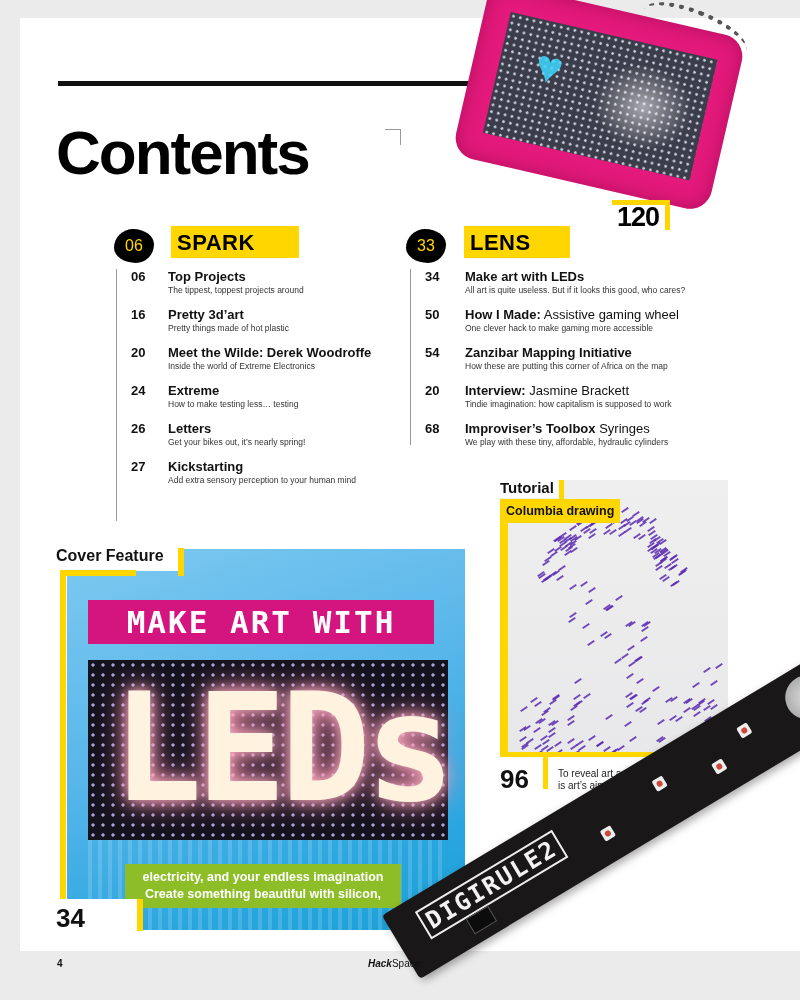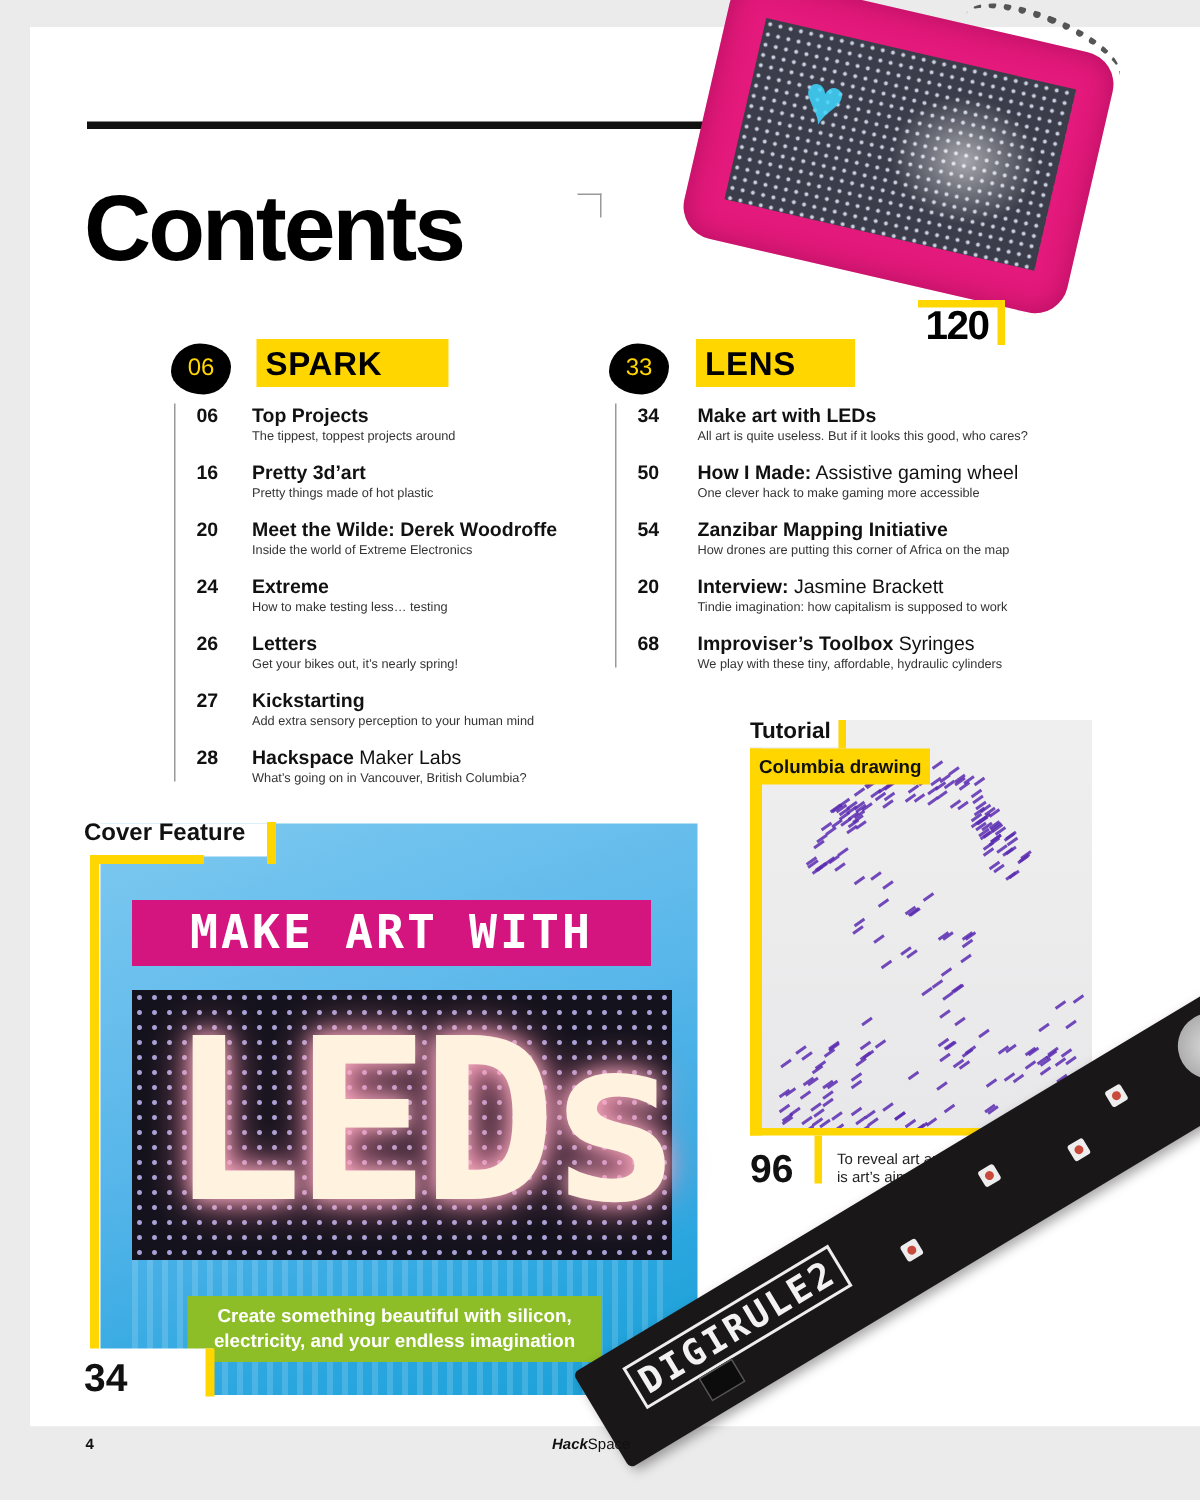--- a/index.html
+++ b/index.html
@@ -123,45 +123,40 @@
   <div class="toc-item">
     <span class="toc-num">26</span>
     <span class="toc-head"><b>Letters</b><span></span></span>
     <span class="toc-sub">Get your bikes out, it’s nearly spring!</span>
   </div>
   <div class="toc-item">
     <span class="toc-num">27</span>
     <span class="toc-head"><b>Kickstarting</b><span></span></span>
     <span class="toc-sub">Add extra sensory perception to your human mind</span>
   </div>
-  <div class="toc-item">
-    <span class="toc-num">28</span>
-    <span class="toc-head"><b>Hackspace</b><span> Maker Labs</span></span>
-    <span class="toc-sub">What’s going on in Vancouver, British Columbia?</span>
-  </div>
 </div>
 
 <div class="sec-badge" style="left:406px;top:229px;">33</div>
 <div class="sec-title" style="left:464px;top:226px;width:106px;">LENS</div>
 
 <div class="toc-list" style="left:410px;top:269px;width:320px;height:176px;">
   <div class="toc-item">
     <span class="toc-num">34</span>
     <span class="toc-head" style="left:54px"><b>Make art with LEDs</b><span></span></span>
     <span class="toc-sub" style="left:54px">All art is quite useless. But if it looks this good, who cares?</span>
   </div>
   <div class="toc-item">
     <span class="toc-num">50</span>
     <span class="toc-head" style="left:54px"><b>How I Made:</b><span> Assistive gaming wheel</span></span>
     <span class="toc-sub" style="left:54px">One clever hack to make gaming more accessible</span>
   </div>
   <div class="toc-item">
     <span class="toc-num">54</span>
     <span class="toc-head" style="left:54px"><b>Zanzibar Mapping Initiative</b><span></span></span>
-    <span class="toc-sub" style="left:54px">How drones are putting this corner of Africa on the map</span>
+    <span class="toc-sub" style="left:54px">How these are putting this corner of Africa on the map</span>
   </div>
   <div class="toc-item">
     <span class="toc-num">20</span>
     <span class="toc-head" style="left:54px"><b>Interview:</b><span> Jasmine Brackett</span></span>
     <span class="toc-sub" style="left:54px">Tindie imagination: how capitalism is supposed to work</span>
   </div>
   <div class="toc-item">
     <span class="toc-num">68</span>
     <span class="toc-head" style="left:54px"><b>Improviser’s Toolbox</b><span> Syringes</span></span>
     <span class="toc-sub" style="left:54px">We play with these tiny, affordable, hydraulic cylinders</span>
@@ -172,22 +167,22 @@
 <div class="cover-mask"></div>
 <div class="cover-frame"></div>
 <div class="cover-frame-top"></div>
 <div class="cover-label">Cover Feature</div>
 <div class="make-art">MAKE ART WITH</div>
 <div class="led-panel">
   <div class="led-text">LEDs</div>
 </div>
 <div class="reflection"></div>
 <div class="cover-caption">
+  <div>electricity, and your endless imagination</div>
   <div>Create something beautiful with silicon,</div>
-  <div>electricity, and your endless imagination</div>
 </div>
 <div class="cover-num-bg"></div>
 <div class="cover-num-bar"></div>
 <div class="cover-num">34</div>
 
 <div class="tut-img" id="tut">
     <div class="hatch" style="left: 132.158px; top: 213.281px;"></div>
     <div class="hatch" style="left: 121.212px; top: 49.6131px;"></div>
     <div class="hatch" style="left: 82.5219px; top: 44.5219px;"></div>
     <div class="hatch" style="left: 55.2401px; top: 213.004px;"></div>

